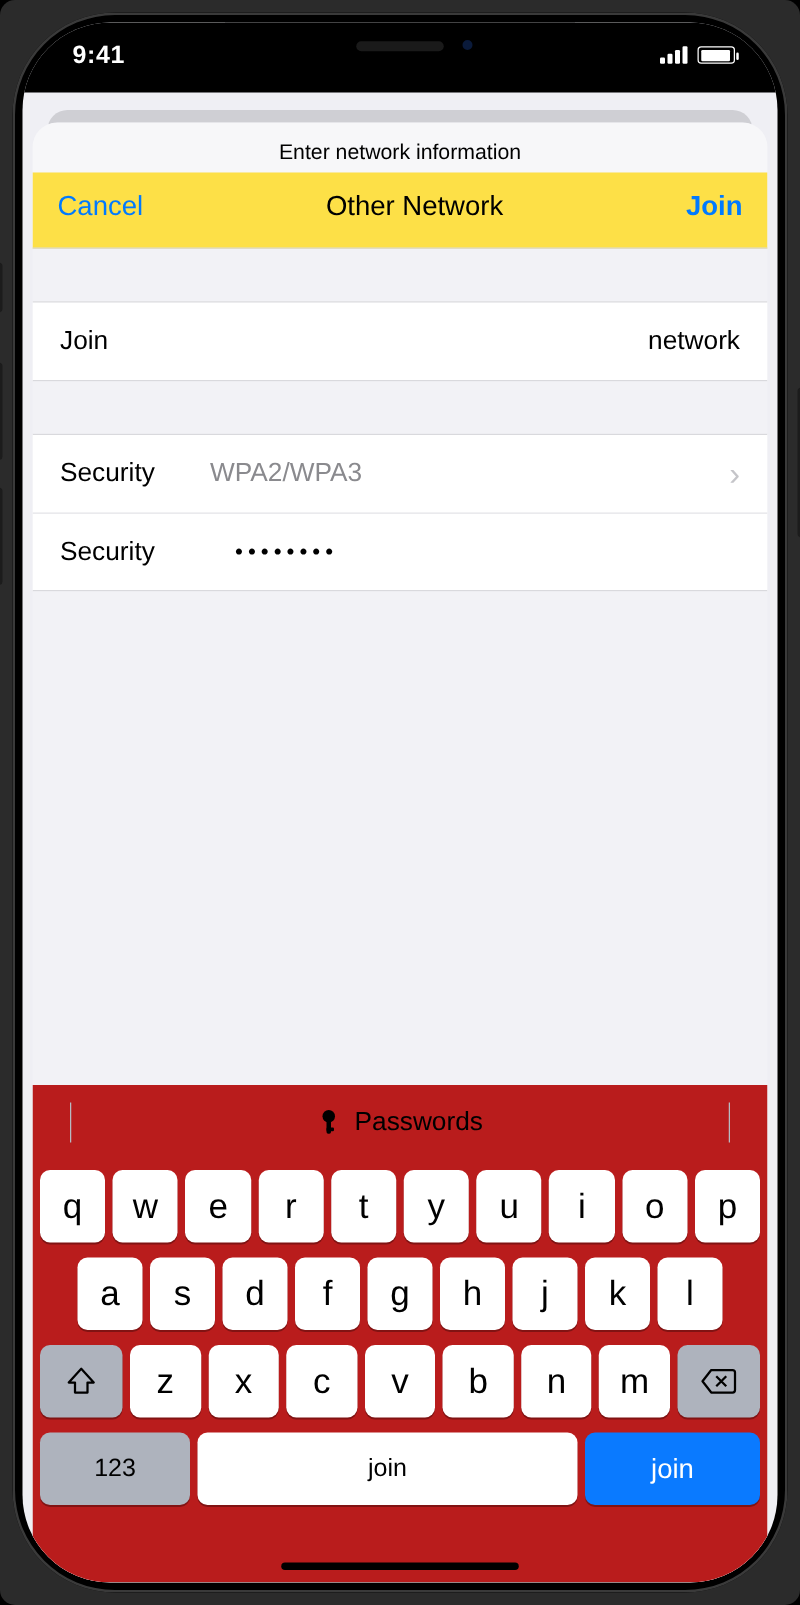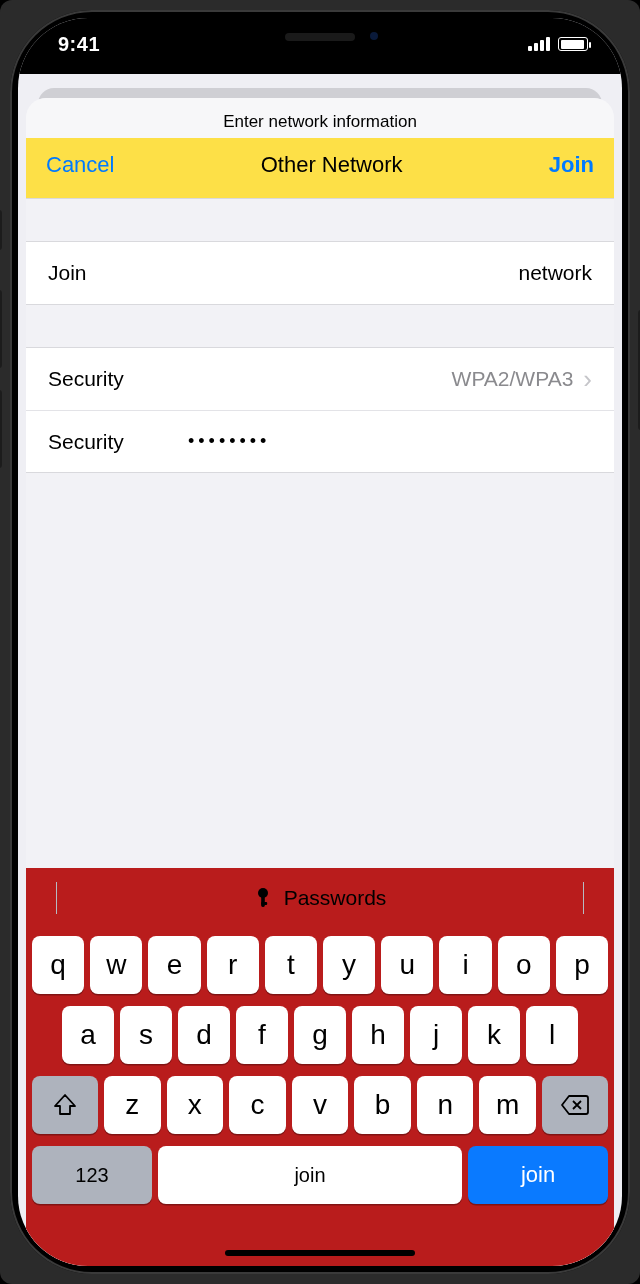--- a/index.html
+++ b/index.html
@@ -94,21 +94,21 @@
   .gap { height:42px; }
   .row {
     display:flex; align-items:center; height:62px;
     padding: 0 22px; font-size:21px; color:#000;
   }
   .row + .row { border-top:1px solid #e3e3e7; }
   .row .label { width:120px; }
   .row .value-input {
     flex:1; border:none; outline:none; font-size:21px; color:#000; background:transparent;text-align:right;
   }
-  .row .value-secondary { flex:1; text-align:right; color:#8a8a8e; font-size:21px; }
+  .row .value-secondary { flex:1; text-align:left; color:#8a8a8e; font-size:21px; }
   .chevron { color:#c5c5c9; font-size:26px; margin-left:10px; line-height:0.5; }
   .dots { letter-spacing:4px; font-size:18px; }
 
   
   .keyboard {
     margin-top:auto; background:#b91c1c; padding-bottom:40px;
   }
   .kb-suggest {
     height:60px; display:flex; align-items:center; justify-content:center;
     gap:12px; color:#000; font-size:21px;

